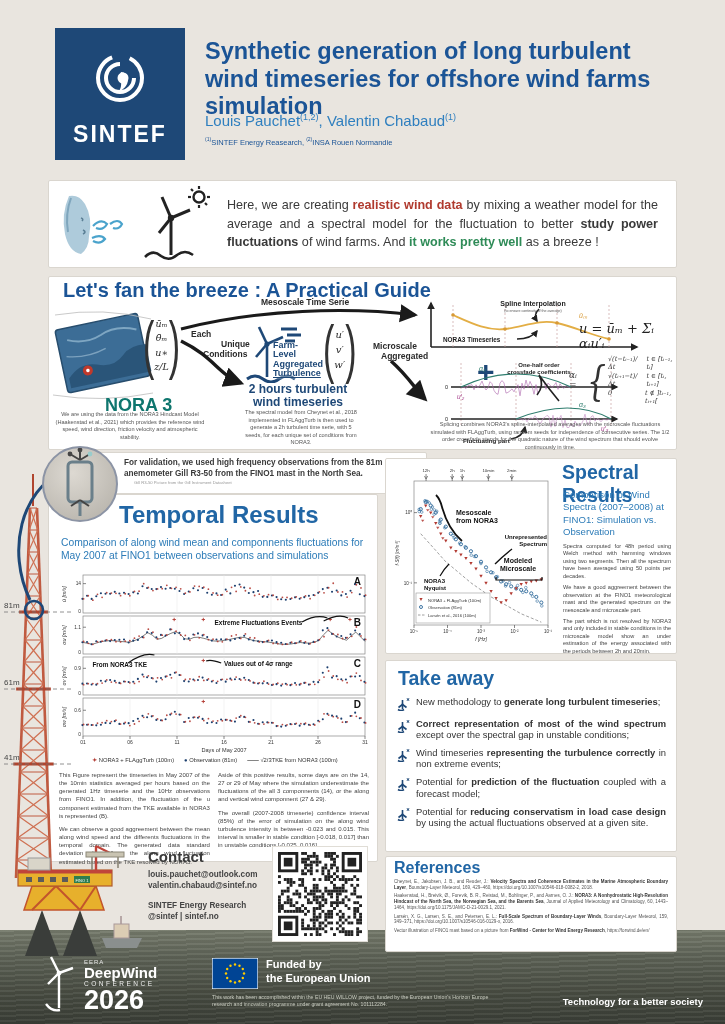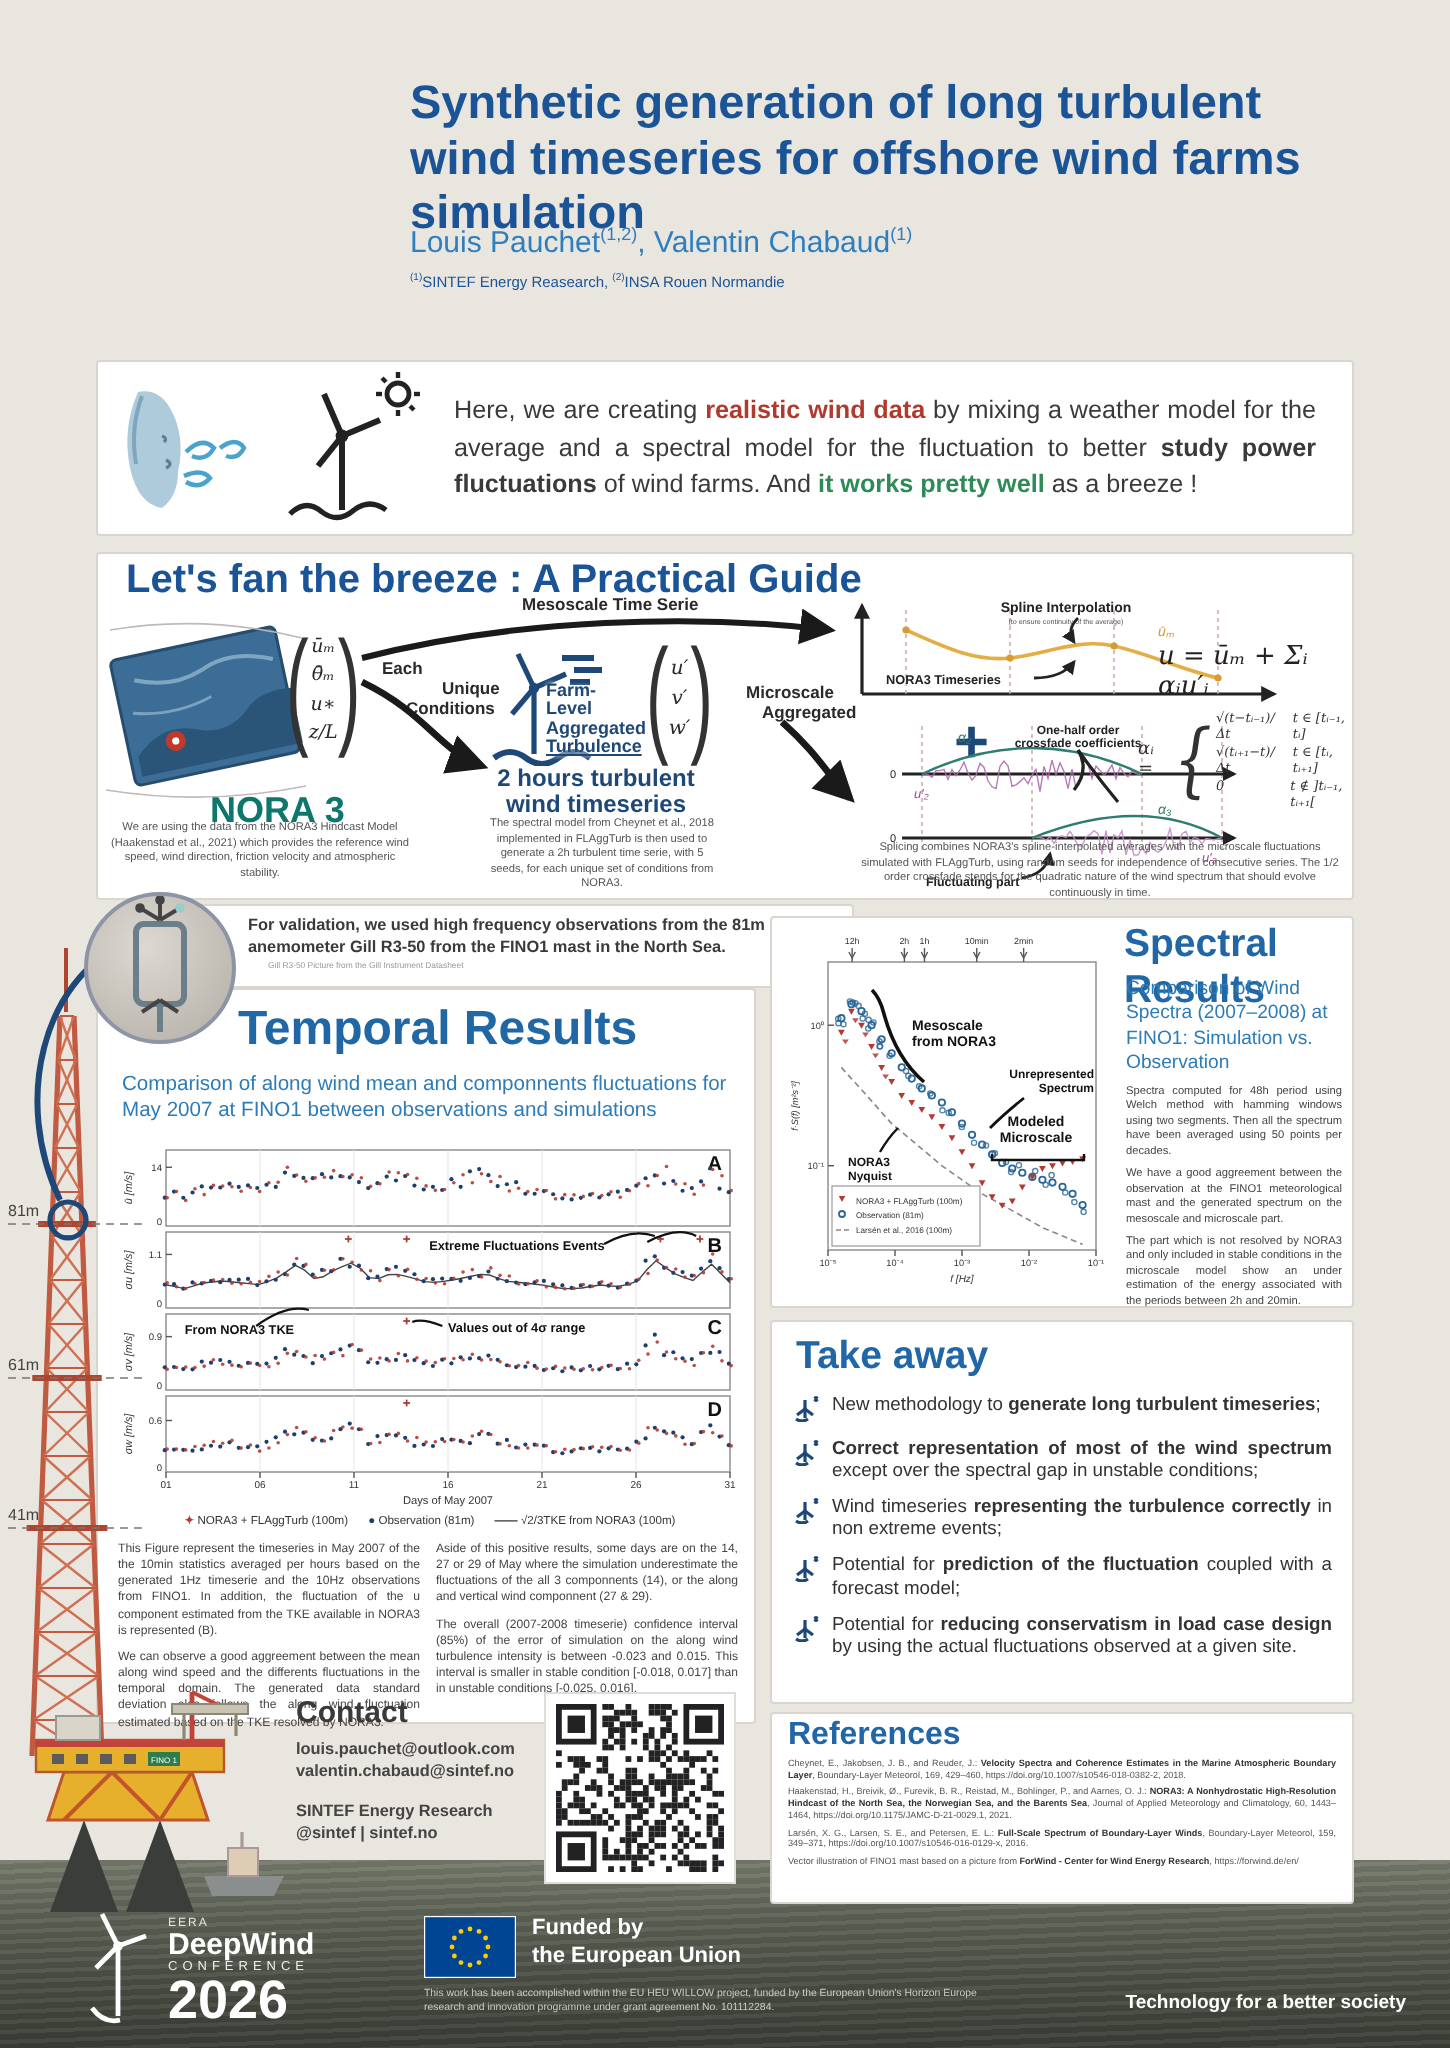--- a/index.html
+++ b/index.html
@@ -103,20 +103,29 @@
   .tagline{position:absolute;right:22px;top:996px;z-index:5;color:#fff;font-weight:bold;font-size:9.5px;}
   .mast-wrap{position:absolute;left:0;top:438px;width:130px;height:440px;z-index:2;}
   .platform-wrap{position:absolute;left:0;top:838px;width:150px;height:130px;z-index:3;}
   svg text{font-family:"Liberation Sans",sans-serif;}
 </style>
 </head>
 <body>
 
 <div class="poster">
 
+  <div class="logo-block">
+    <svg width="64" height="64" viewBox="0 0 64 64">
+      <circle cx="32" cy="32" r="22" fill="none" stroke="#fff" stroke-width="4" stroke-dasharray="95 18"></circle>
+      <path d="M32 18 a14 14 0 1 0 14 14" fill="none" stroke="#fff" stroke-width="4"></path>
+      <path d="M33 26 a7 7 0 0 1 7 7 c0 7 -5 11 -9 12 c3 -4 2 -8 2 -12 a7 7 0 0 1 0 -7 z" fill="#fff"></path>
+      <circle cx="35" cy="32" r="5.5" fill="#fff"></circle>
+    </svg>
+    <span class="logo-word">SINTEF</span>
+  </div>
   <div class="title">Synthetic generation of long turbulent wind timeseries for offshore wind farms simulation</div>
   <div class="authors">
     <span>Louis Pauchet</span><sup>(1,2)</sup><span>, Valentin Chabaud</span><sup>(1)</sup>
   </div>
   <div class="affil">
     <sup>(1)</sup><span>SINTEF Energy Reasearch, </span><sup>(2)</sup><span>INSA Rouen Normandie</span>
   </div>
 
   <div class="card intro">
     <div class="intro-icons">

